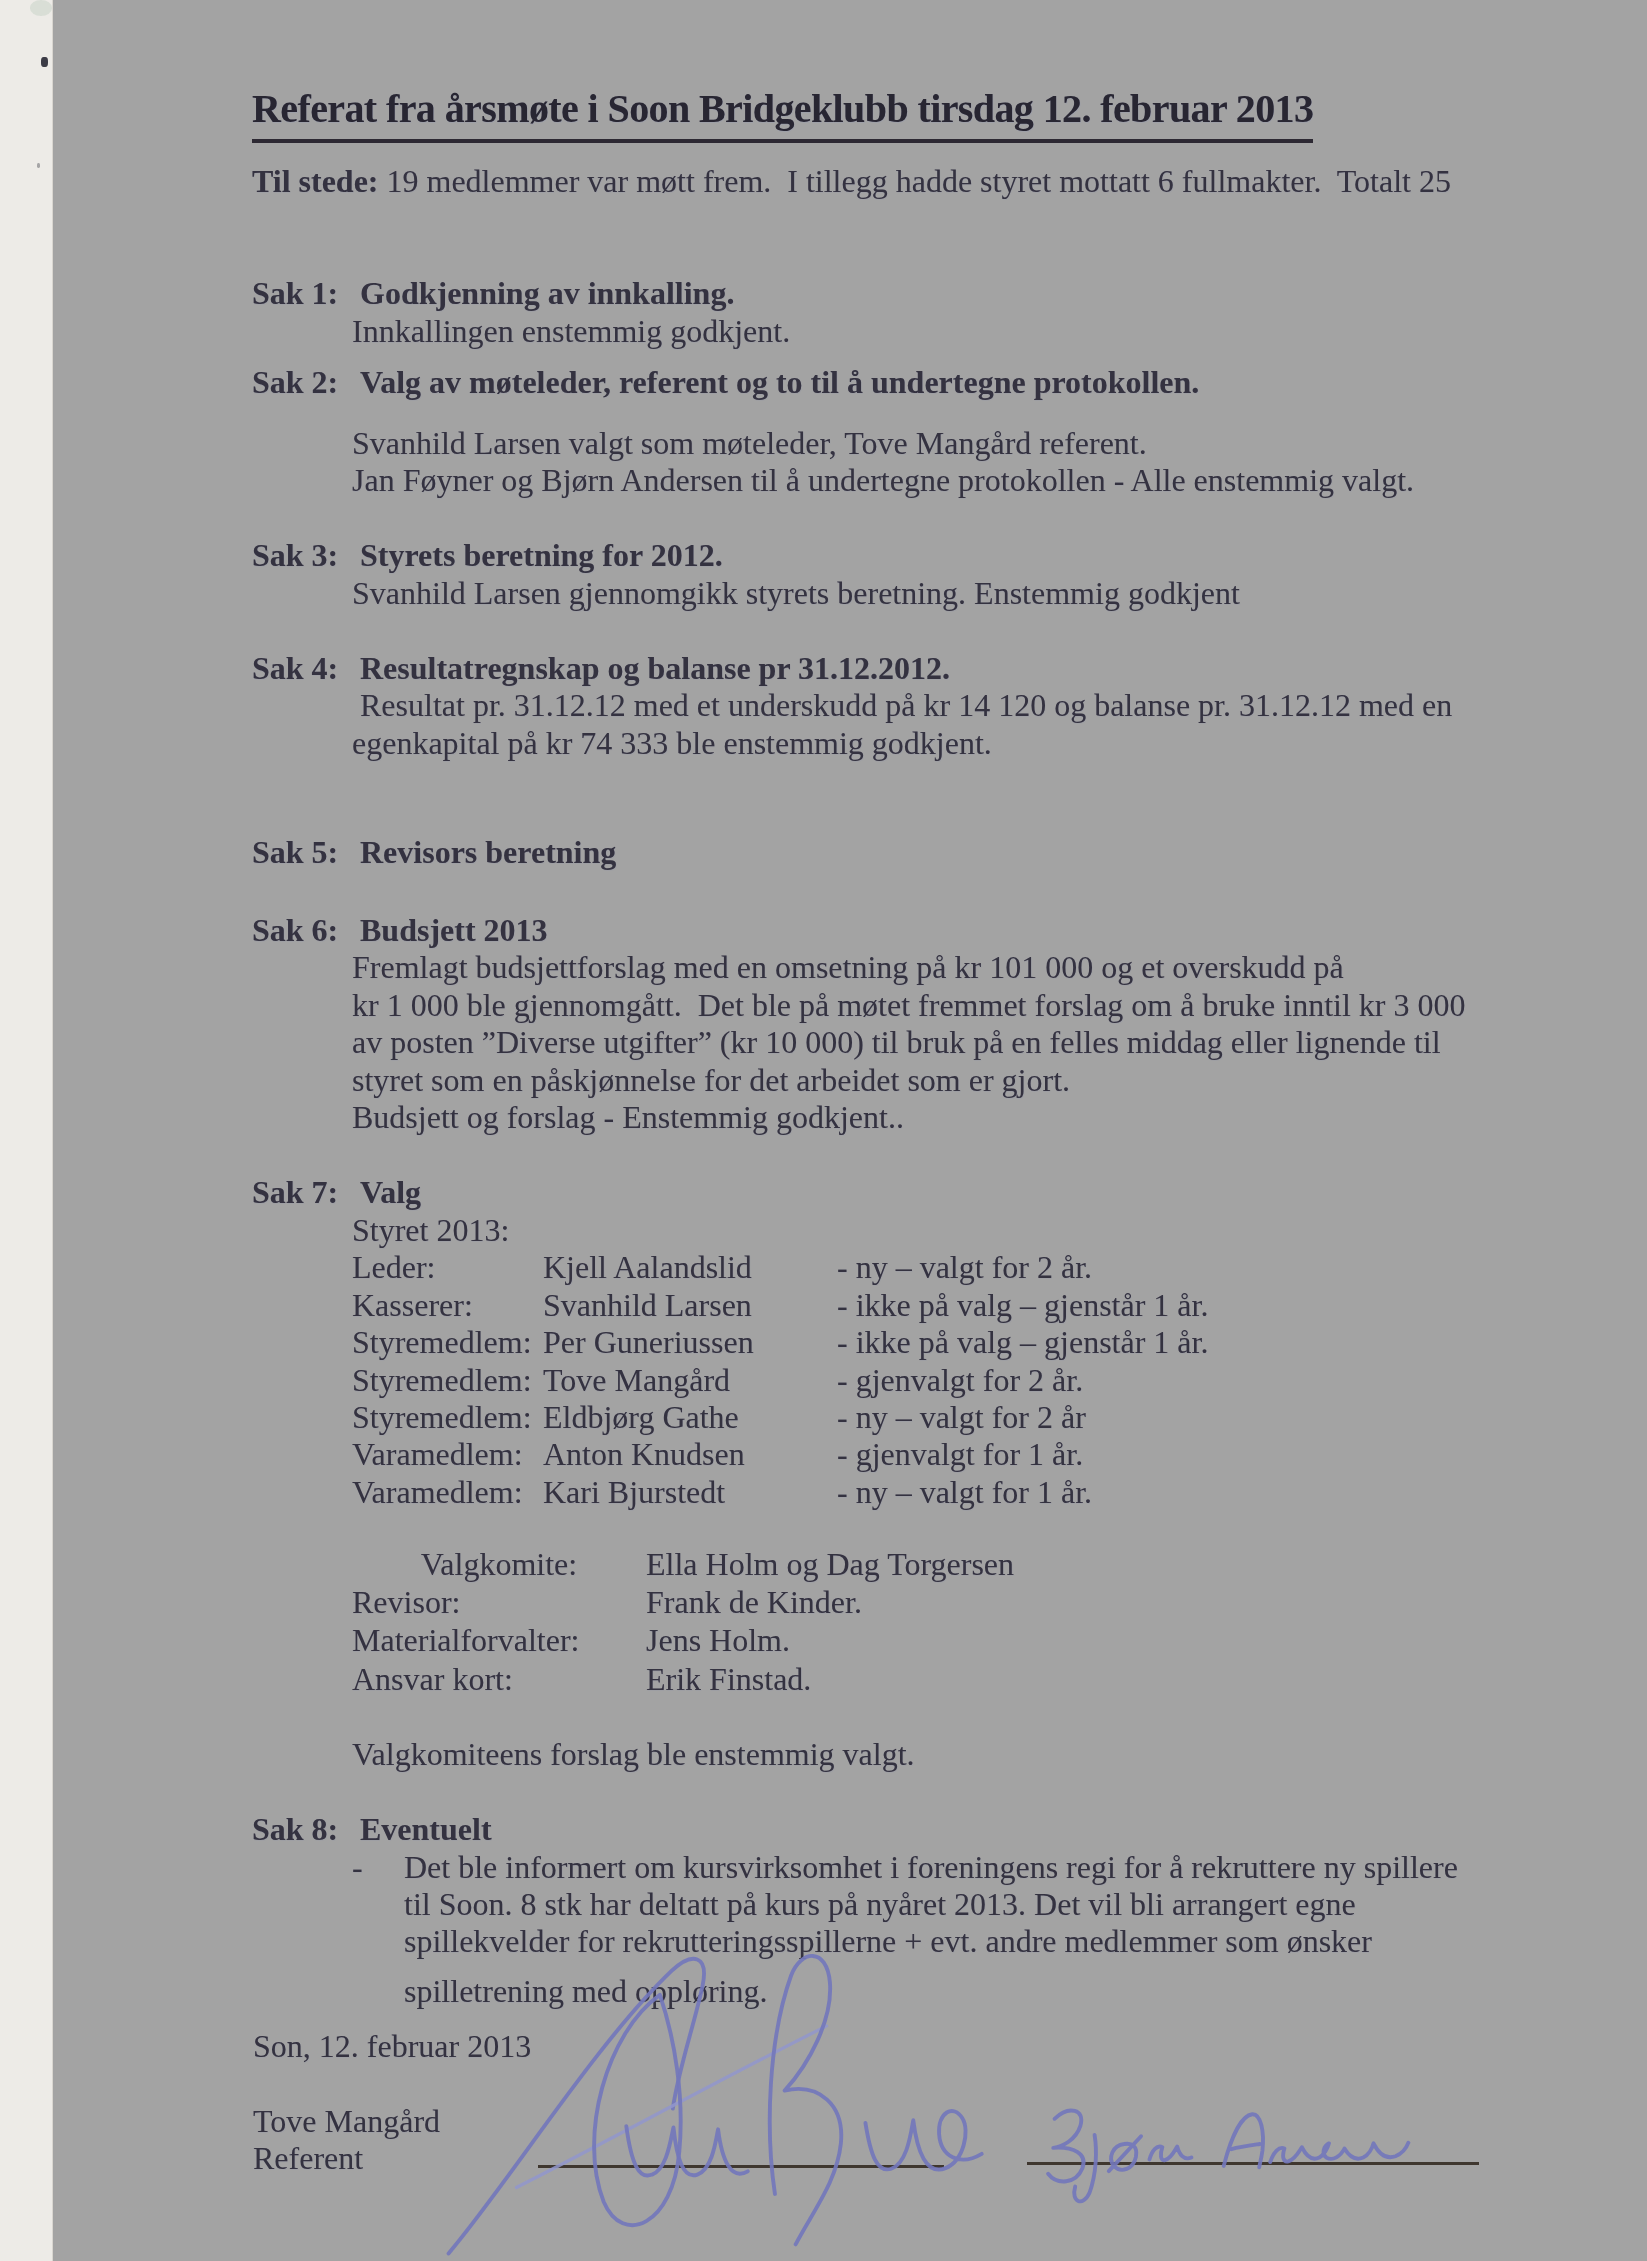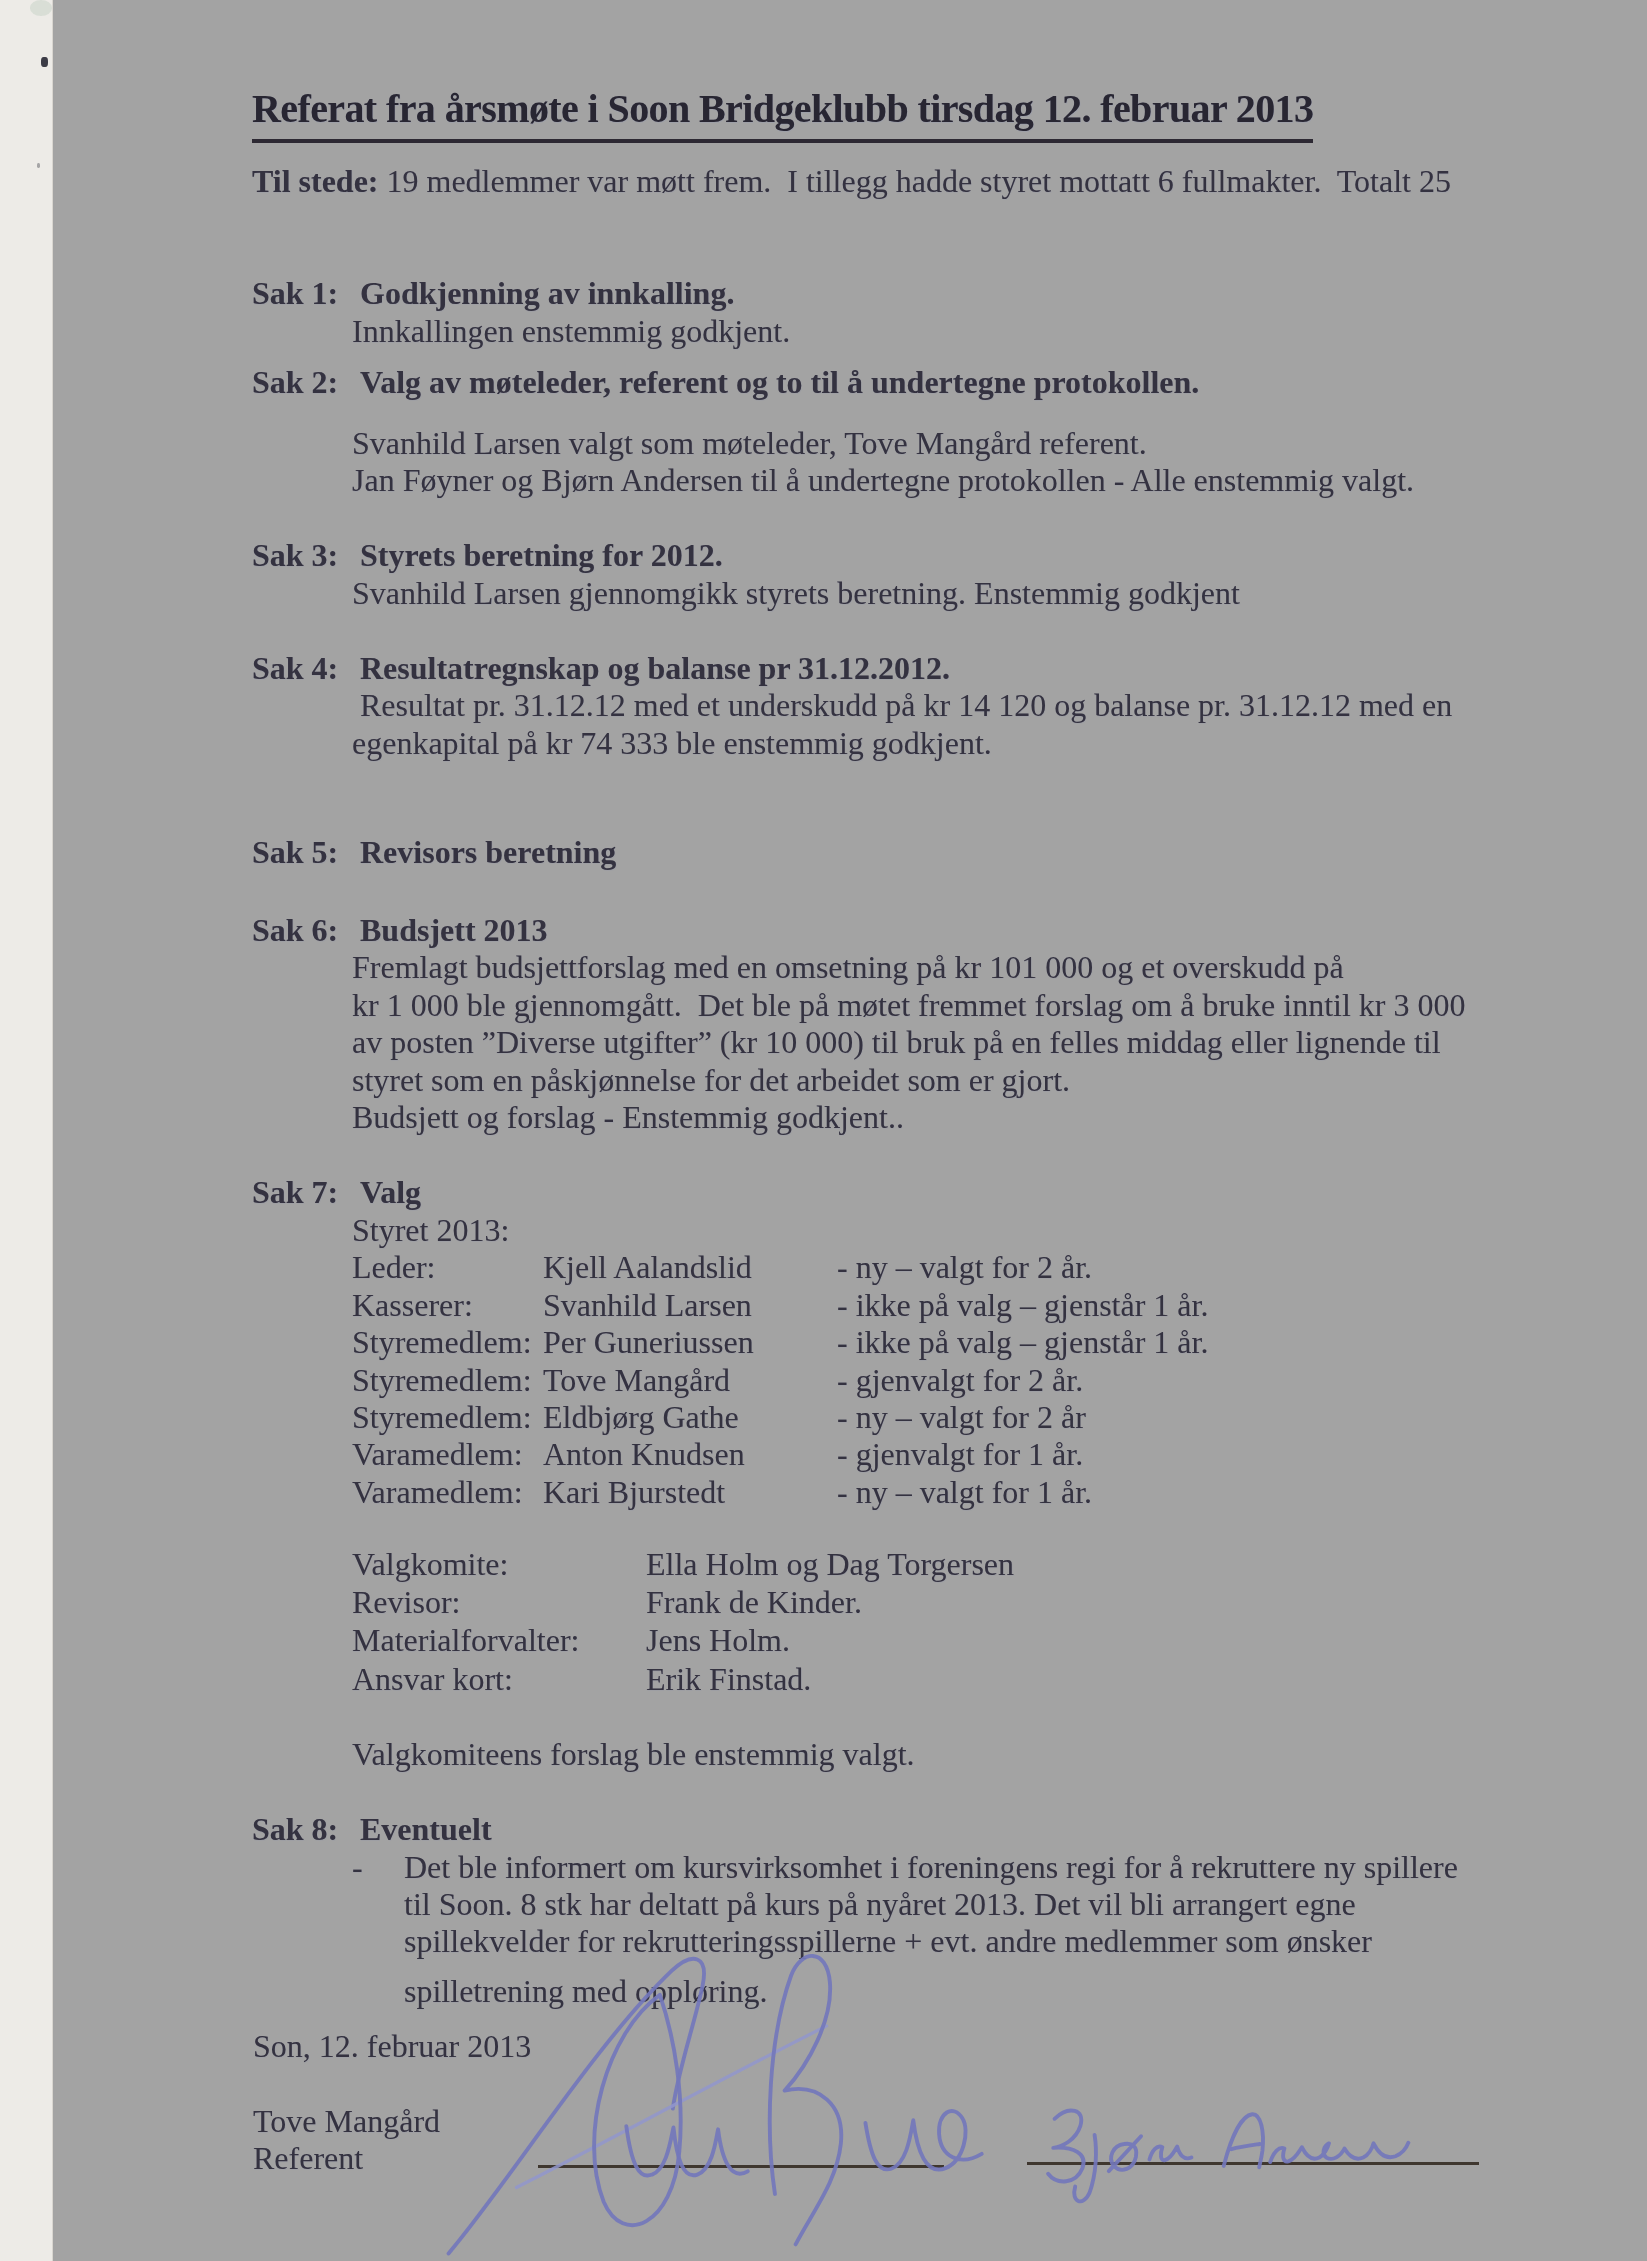--- a/index.html
+++ b/index.html
@@ -77,21 +77,21 @@
   <div class="ln" style="left:352px;top:1212px;">Styret 2013:</div>
 
   <div class="row ln" style="left:352px;top:1249px;"><span class="col-role">Leder:</span><span class="col-name">Kjell Aalandslid</span><span>- ny – valgt for 2 år.</span></div>
   <div class="row ln" style="left:352px;top:1287px;"><span class="col-role">Kasserer:</span><span class="col-name">Svanhild Larsen</span><span>- ikke på valg – gjenstår 1 år.</span></div>
   <div class="row ln" style="left:352px;top:1324px;"><span class="col-role">Styremedlem:</span><span class="col-name">Per Guneriussen</span><span>- ikke på valg – gjenstår 1 år.</span></div>
   <div class="row ln" style="left:352px;top:1362px;"><span class="col-role">Styremedlem:</span><span class="col-name">Tove Mangård</span><span>- gjenvalgt for 2 år.</span></div>
   <div class="row ln" style="left:352px;top:1399px;"><span class="col-role">Styremedlem:</span><span class="col-name">Eldbjørg Gathe</span><span>- ny – valgt for 2 år</span></div>
   <div class="row ln" style="left:352px;top:1436px;"><span class="col-role">Varamedlem:</span><span class="col-name">Anton Knudsen</span><span>- gjenvalgt for 1 år.</span></div>
   <div class="row ln" style="left:352px;top:1474px;"><span class="col-role">Varamedlem:</span><span class="col-name">Kari Bjurstedt</span><span>- ny – valgt for 1 år.</span></div>
 
-  <div class="row ln" style="left:352px;top:1546px;"><span class="col-role-wide">Valgkomite:</span><span>Ella Holm og Dag Torgersen</span></div>
+  <div class="row ln" style="left:352px;top:1546px;text-align:center;"><span class="col-role-wide">Valgkomite:</span><span>Ella Holm og Dag Torgersen</span></div>
   <div class="row ln" style="left:352px;top:1584px;"><span class="col-role-wide">Revisor:</span><span>Frank de Kinder.</span></div>
   <div class="row ln" style="left:352px;top:1622px;"><span class="col-role-wide">Materialforvalter:</span><span>Jens Holm.</span></div>
   <div class="row ln" style="left:352px;top:1661px;"><span class="col-role-wide">Ansvar kort:</span><span>Erik Finstad.</span></div>
 
   <div class="ln" style="left:352px;top:1736px;">Valgkomiteens forslag ble enstemmig valgt.</div>
 
   <div class="ln b" style="left:252px;top:1811px;"><span class="saklabel">Sak 8:</span><span>Eventuelt</span></div>
   <div class="ln" style="left:352px;top:1849px;">-</div>
   <div class="ln" style="left:404px;top:1849px;">Det ble informert om kursvirksomhet i foreningens regi for å rekruttere ny spillere</div>
   <div class="ln" style="left:404px;top:1886px;">til Soon. 8 stk har deltatt på kurs på nyåret 2013. Det vil bli arrangert egne</div>

